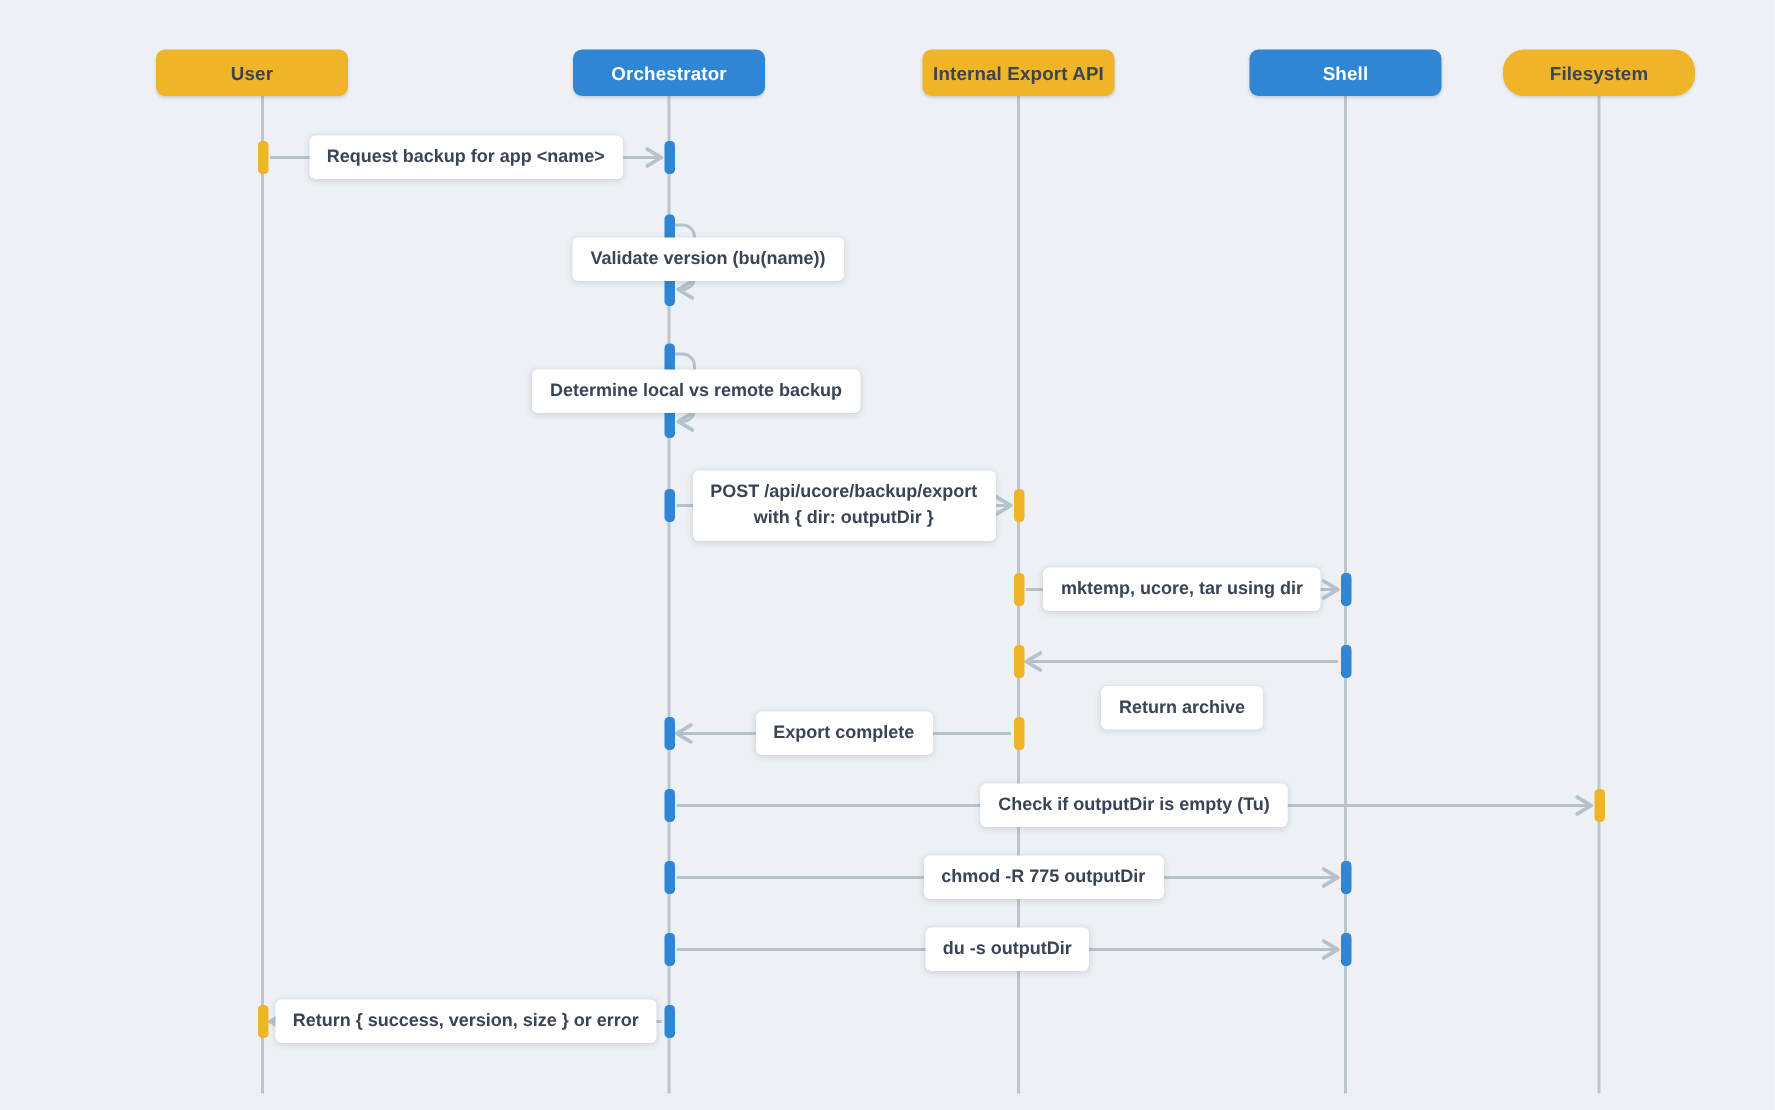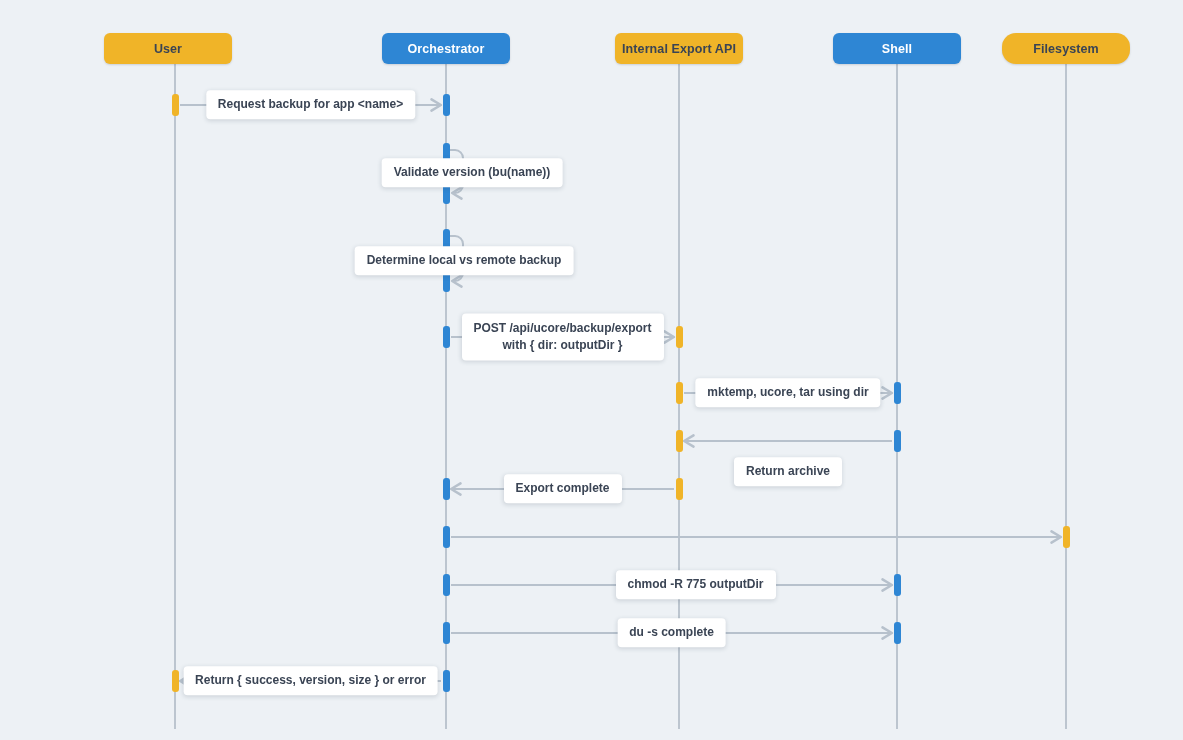--- a/index.html
+++ b/index.html
@@ -107,26 +107,27 @@
     <div class="bar blue" style="left: 893.5px; top: 382px;"></div>
     <div class="msg-label" style="left: 788px; top: 393px;">mktemp, ucore, tar using dir</div>
     <div class="bar blue" style="left: 893.5px; top: 430px;"></div>
     <div class="bar yellow" style="left: 675.5px; top: 430px;"></div>
     <div class="msg-label" style="left: 788px; top: 441px; margin-top: 31px;">Return archive</div>
     <div class="bar yellow" style="left: 675.5px; top: 478px;"></div>
     <div class="bar blue" style="left: 442.5px; top: 478px;"></div>
     <div class="msg-label" style="left: 562.5px; top: 489px;">Export complete</div>
     <div class="bar blue" style="left: 442.5px; top: 526px;"></div>
     <div class="bar yellow" style="left: 1062.5px; top: 526px;"></div>
+    <div class="msg-label" style="left: 756px; top: 537px;">Check if outputDir is empty (Tu)</div>
     <div class="bar blue" style="left: 442.5px; top: 574px;"></div>
     <div class="bar blue" style="left: 893.5px; top: 574px;"></div>
     <div class="msg-label" style="left: 671.5px; top: 585px; margin-left: 24px;">chmod -R 775 outputDir</div>
     <div class="bar blue" style="left: 442.5px; top: 622px;"></div>
     <div class="bar blue" style="left: 893.5px; top: 622px;"></div>
-    <div class="msg-label" style="left: 671.5px; top: 633px;">du -s complete</div>
+    <div class="msg-label" style="left: 671.5px; top: 633px;">du -s outputDir</div>
     <div class="bar blue" style="left: 442.5px; top: 670px;"></div>
     <div class="bar yellow" style="left: 171.5px; top: 670px;"></div>
     <div class="msg-label" style="left: 310.5px; top: 681px;">Return { success, version, size } or error</div>
     <div class="actor yellow" style="left: 104px; top: 33px;">User</div>
     <div class="actor blue" style="left: 382px; top: 33px;">Orchestrator</div>
     <div class="actor yellow" style="left: 615px; top: 33px;">Internal Export API</div>
     <div class="actor blue" style="left: 833px; top: 33px;">Shell</div>
     <div class="actor yellow" style="left: 1002px; top: 33px; border-radius: 14px;">Filesystem</div>
   </div>
 

